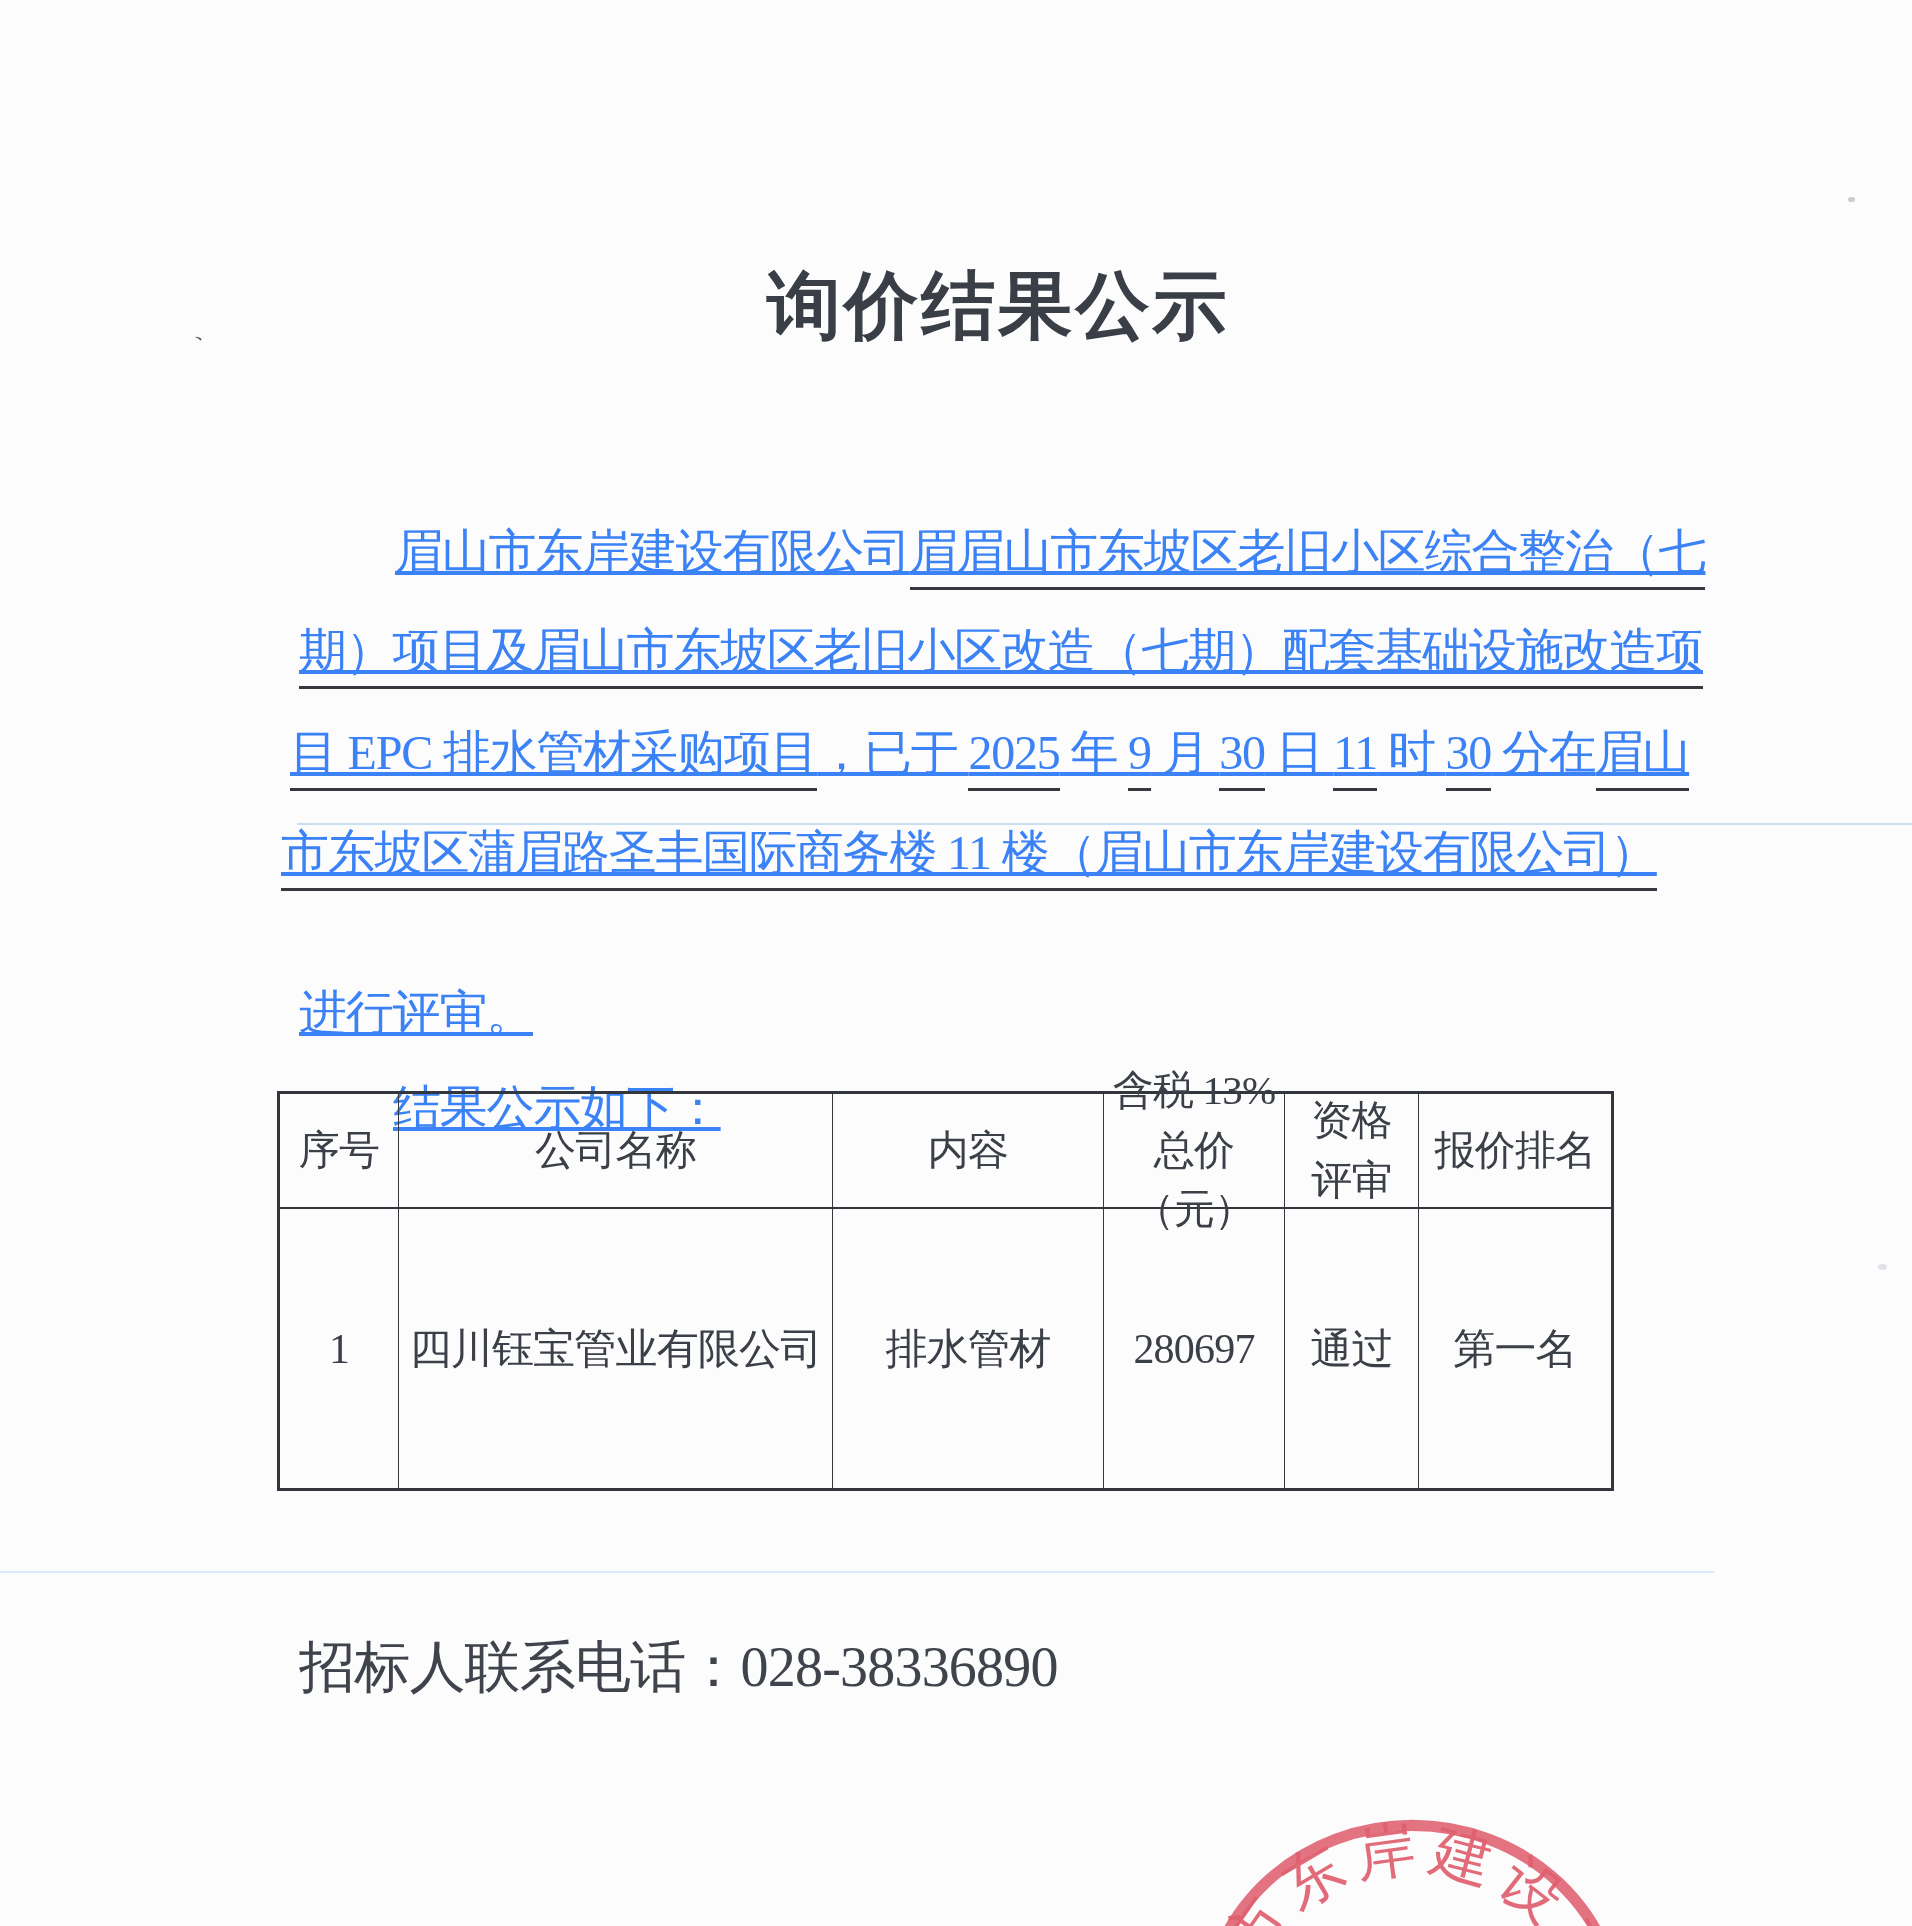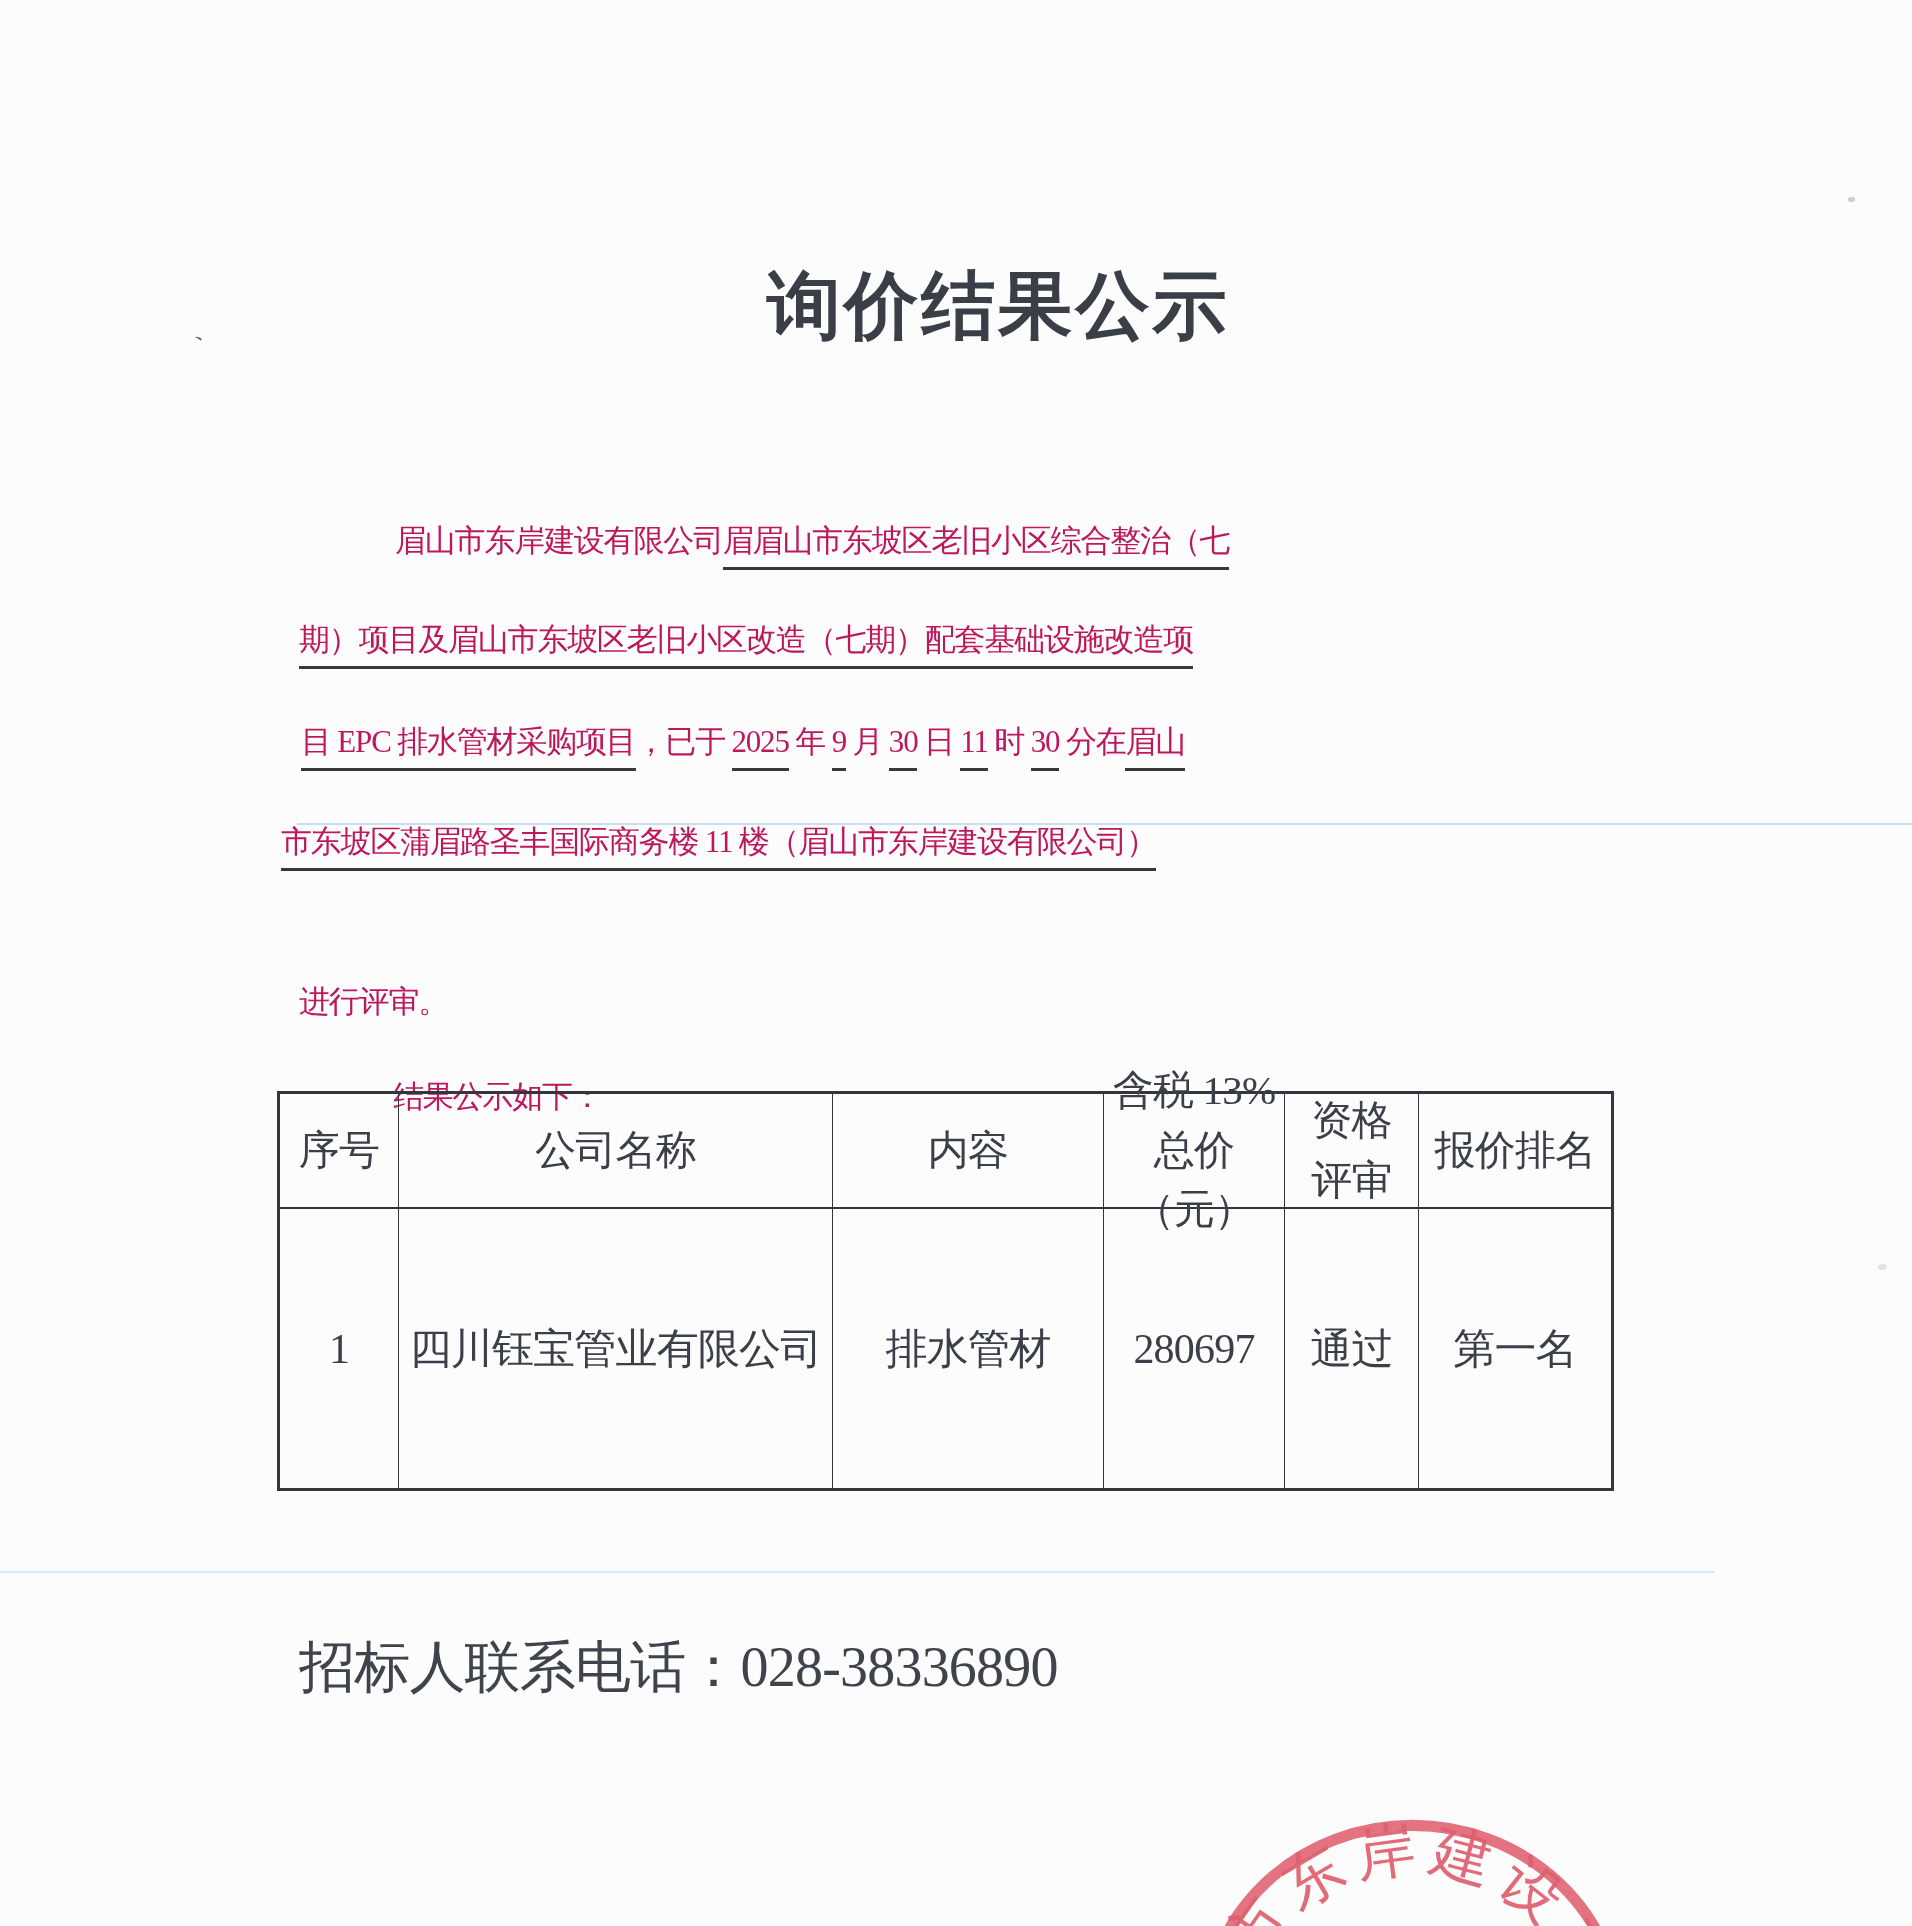--- a/index.html
+++ b/index.html
@@ -13,22 +13,23 @@
   }
   .abs{position:absolute;white-space:nowrap;}
   
   #doc-title{
     left:767px;top:257px;
     font-size:74px;font-weight:bold;letter-spacing:3.1px;
     color:#3a3e46;
   }
   
   .bodyline{
-    font-size:31px;letter-spacing:-1.2px;
-    color:#be185d;
+    font-size:48px;letter-spacing:-1.2px;
+    color:#3b82f6;
+    text-decoration:underline;
   }
   .u{
     border-bottom:3.5px solid #35393f;
     padding-bottom:9.2px;
   }
   
   #result-table{
     position:absolute;left:277px;top:1091px;
     width:1337px;height:400px;
     border:3.1px solid #33373d;
@@ -80,21 +81,21 @@
 
   <div class="speck" id="speck-1"></div>
   <div class="speck" id="speck-2"></div>
 
   <div class="abs" id="doc-title">询价结果公示</div>
 
   <div class="abs bodyline" style="left:395px;top:520px;"><span>眉山市东岸建设有限公司</span><span class="u">眉眉山市东坡区老旧小区综合整治（七</span></div>
 
   <div class="abs bodyline" style="left:299px;top:619px;"><span class="u">期）项目及眉山市东坡区老旧小区改造（七期）配套基础设施改造项</span></div>
 
-  <div class="abs bodyline" style="left:301px;top:721px;"><span class="u">目 EPC 排水管材采购项目</span><span>，已于 </span><span class="u">2025</span><span> 年 </span><span class="u">9</span><span> 月 </span><span class="u">30</span><span> 日 </span><span class="u">11</span><span> 时 </span><span class="u">30</span><span> 分在</span><span class="u">眉山</span></div>
+  <div class="abs bodyline" style="left:290px;top:721px;"><span class="u">目 EPC 排水管材采购项目</span><span>，已于 </span><span class="u">2025</span><span> 年 </span><span class="u">9</span><span> 月 </span><span class="u">30</span><span> 日 </span><span class="u">11</span><span> 时 </span><span class="u">30</span><span> 分在</span><span class="u">眉山</span></div>
 
   <div class="abs bodyline" style="left:281px;top:821px;"><span class="u">市东坡区蒲眉路圣丰国际商务楼 11 楼（眉山市东岸建设有限公司）</span></div>
 
   <div class="abs bodyline" style="left:299px;top:953px;margin-top:28px;">进行评审。</div>
 
   <div class="abs bodyline" style="left:393px;top:1076px;">结果公示如下：</div>
 
   <div id="result-table">
     <div class="cell hdr first">序号</div>
     <div class="cell hdr">公司名称</div>

